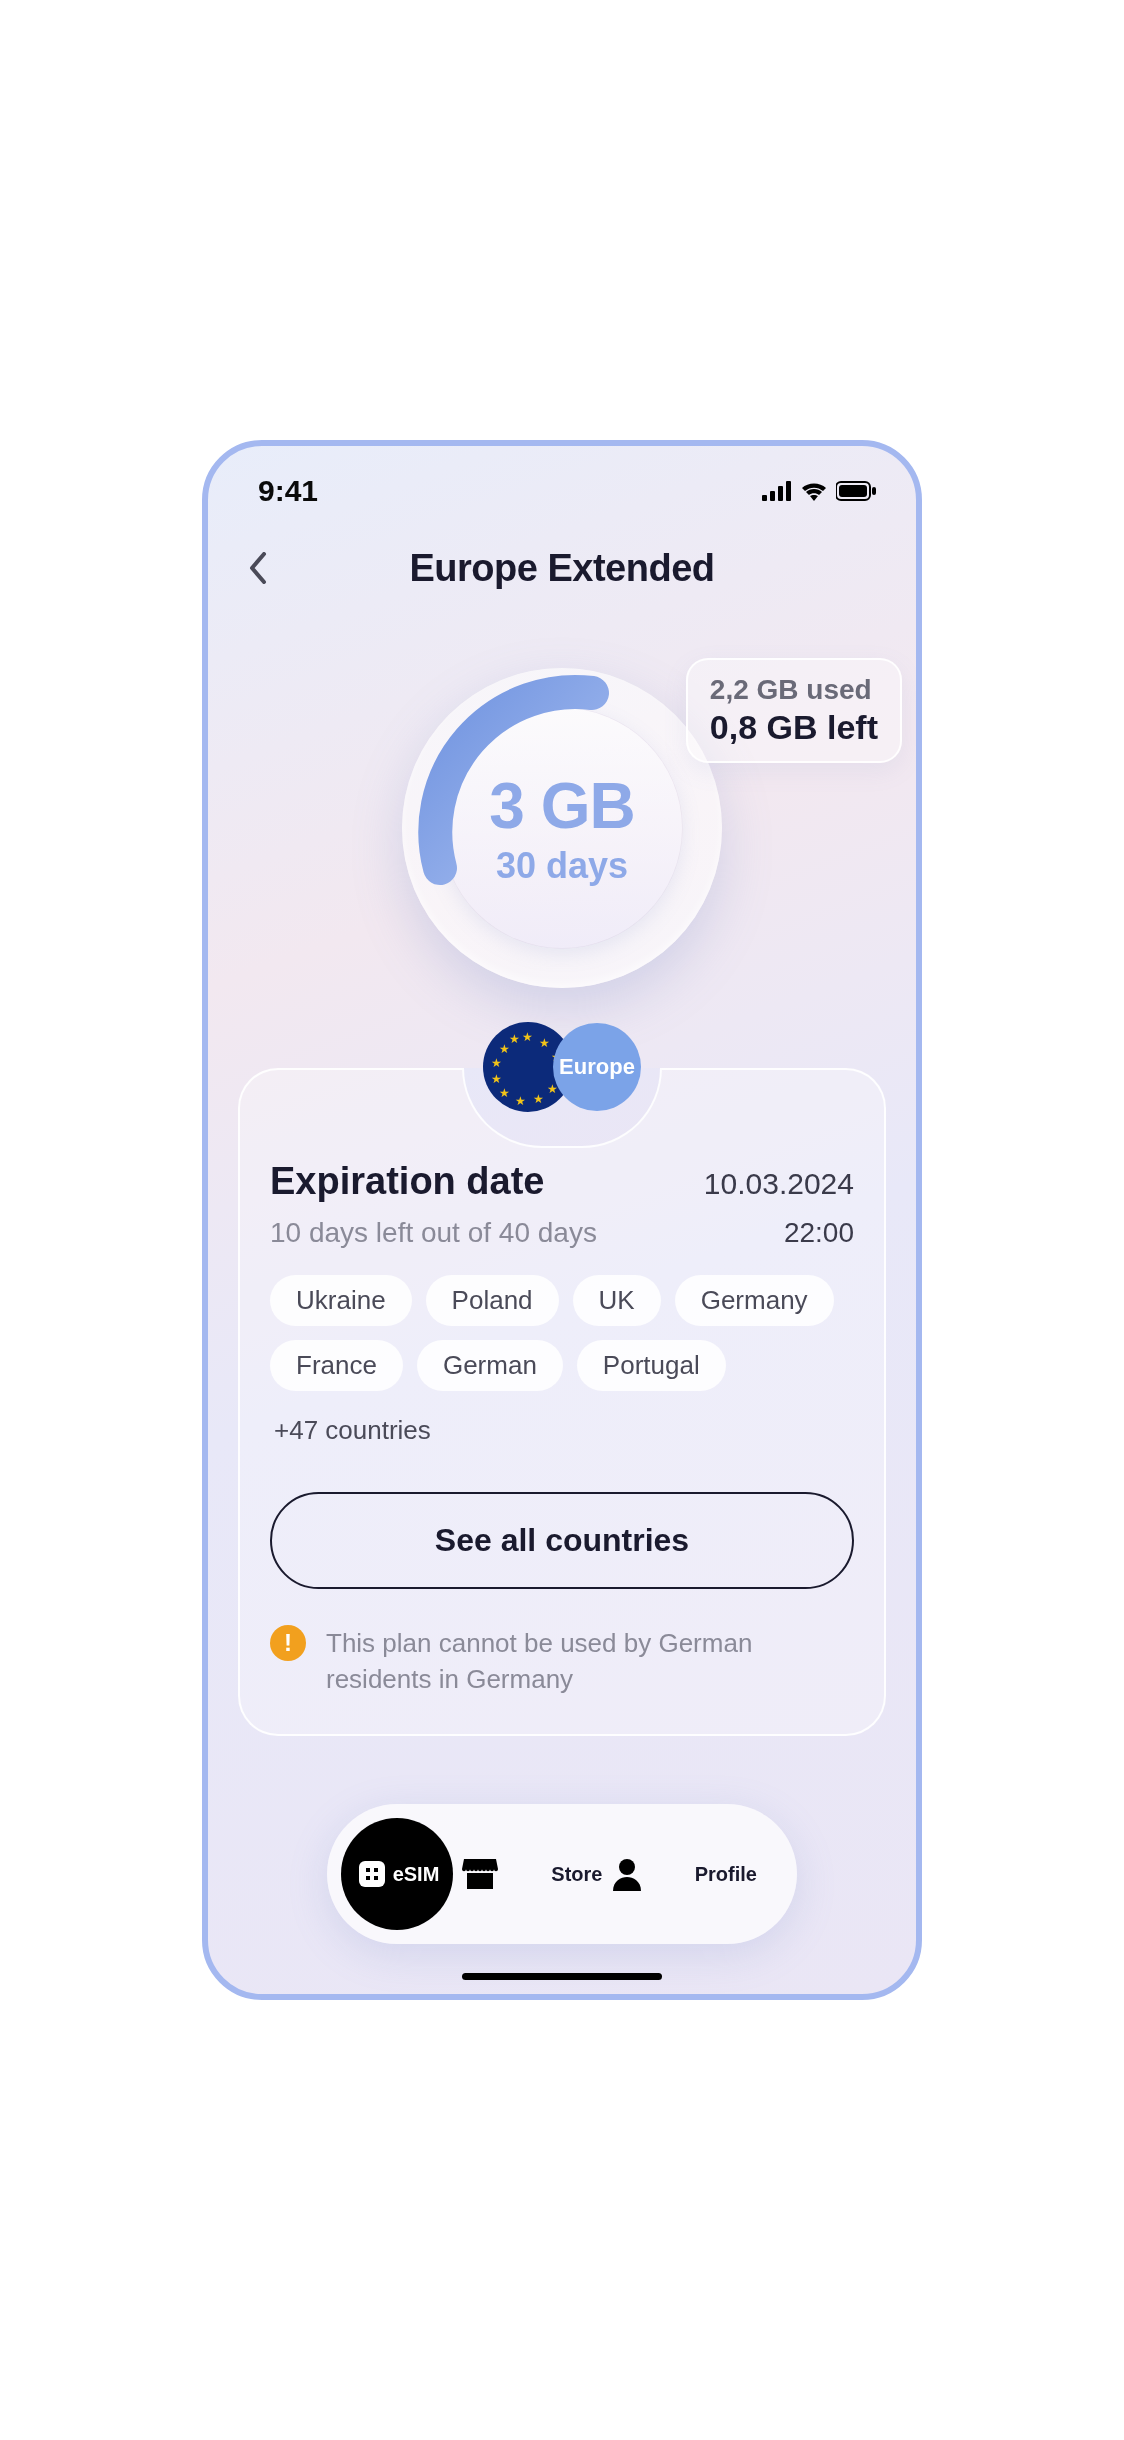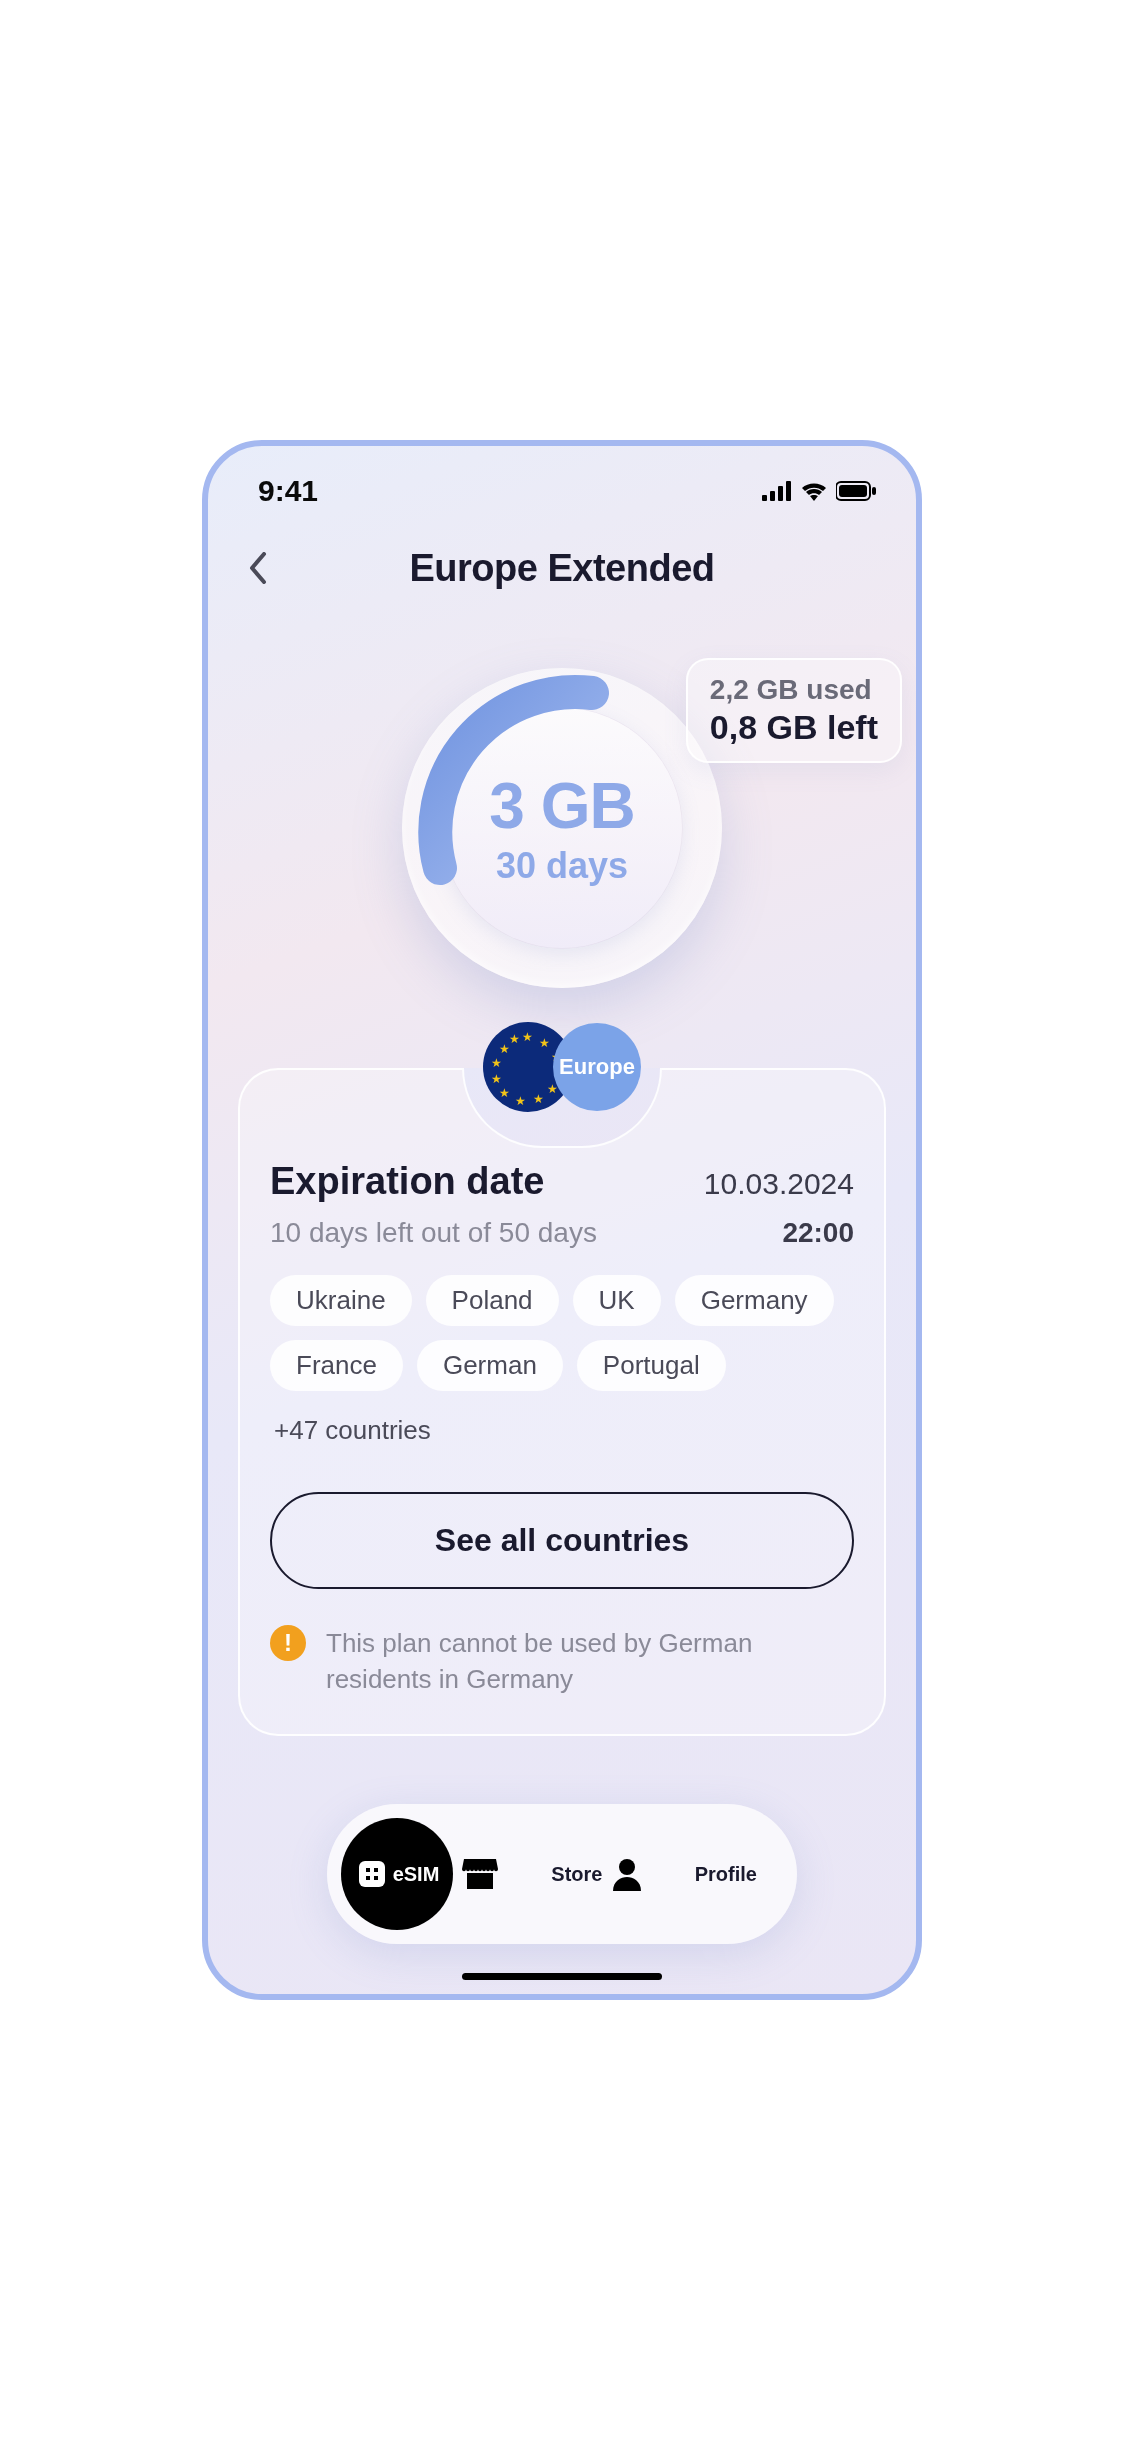--- a/index.html
+++ b/index.html
@@ -124,21 +124,21 @@
   display: flex; align-items: center; justify-content: center;
   color: #fff; font-size: 22px; font-weight: 600;
   z-index: 2;
 }
 
 .row { display: flex; justify-content: space-between; align-items: baseline; }
 .exp-label { font-size: 38px; font-weight: 800; color: #1a1a2e; }
 .exp-date { font-size: 30px; font-weight: 500; color: #3a3a4a; }
 .exp-sub-row { display: flex; justify-content: space-between; margin-top: 14px; }
 .exp-sub { font-size: 28px; color: #8a8a98; font-weight: 500; }
-.exp-time { font-size: 28px; color: #3a3a4a; font-weight: 700; }
+.exp-time { font-size: 28px; color: #3a3a4a; font-weight: 400; }
 
 .countries-label { font-size: 38px; font-weight: 800; color: #1a1a2e; margin-top: 48px; }
 .chips { display: flex; flex-wrap: wrap; gap: 14px; margin-top: 26px; }
 .chip {
   background: rgba(255,255,255,0.85);
   border-radius: 30px;
   padding: 10px 26px;
   font-size: 26px;
   color: #4a4a58;
   font-weight: 500;
@@ -282,21 +282,21 @@
         <span class="eu-star" style="top:10px;left:26px">★</span>
       </div>
       <div class="active-badge">Europe</div>
     </div>
 
     <div class="row">
       <div class="exp-label">Expiration date</div>
       <div class="exp-date">10.03.2024</div>
     </div>
     <div class="exp-sub-row">
-      <div class="exp-sub">10 days left out of 50 days</div>
+      <div class="exp-sub">10 days left out of 40 days</div>
       <div class="exp-time">22:00</div>
     </div>
 
     <div class="chips">
       <div class="chip">Ukraine</div>
       <div class="chip">Poland</div>
       <div class="chip">UK</div>
       <div class="chip">Germany</div>
       <div class="chip">France</div>
       <div class="chip">German</div>

